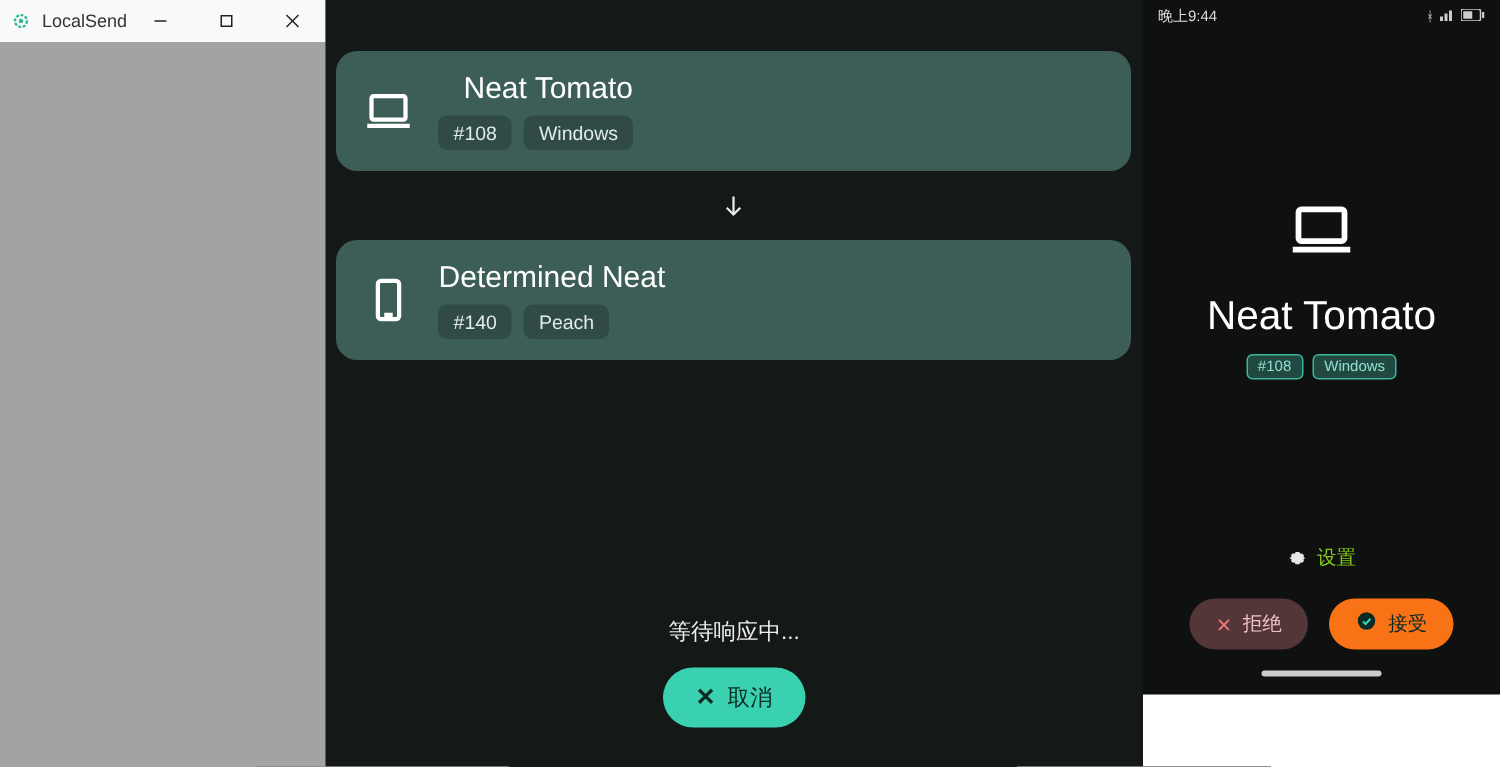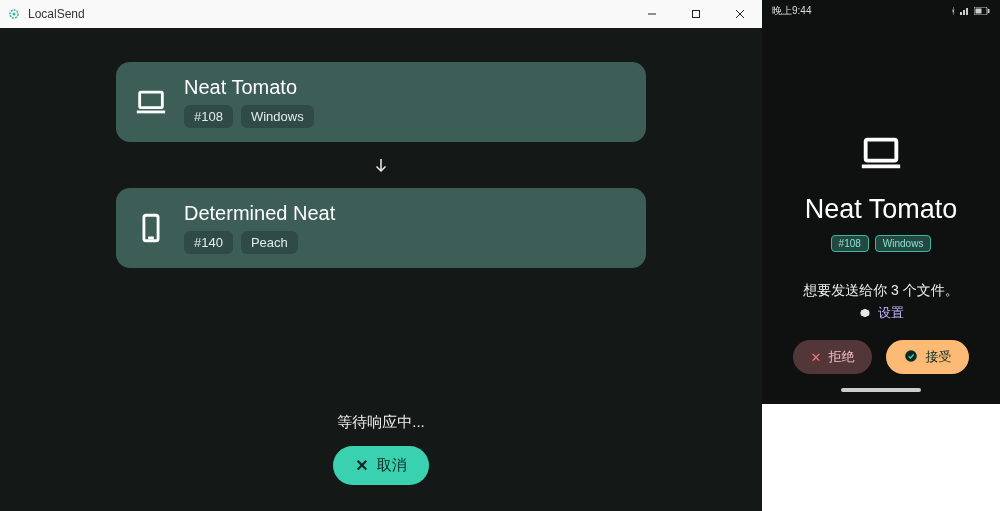--- a/index.html
+++ b/index.html
@@ -7,22 +7,23 @@
     width: 1000px; height: 511px;
     display: flex;
     font-family: -apple-system, "Segoe UI", sans-serif;
     background: #fff;
     overflow: hidden;
   }
 
   
   .desktop {
     width: 762px; height: 511px;
-    display: flex; flex-direction: column;
+    display: flex; flex-direction: row;
     background: #a3a3a3;
+    text-align: right;
   }
   .titlebar {
     height: 28px;
     display: flex; align-items: center;
     padding-left: 6px;
     background: #f9f9f9;
     color: #333;
     font-size: 12px;
   }
   .titlebar .app-icon {
@@ -86,21 +87,21 @@
     border-radius: 24px;
     padding: 10px 22px;
     display:flex; align-items:center; gap:8px;
     font-size: 15px;
     margin-bottom: 26px;
   }
   .cancel-btn .x { font-weight:700; font-size:16px; }
 
   
   .phone {
-    width: 238px; height: 404px;
+    width: 238px; height: 463px;
     background: #0e110f;
     display:flex; flex-direction:column;
     color:#fff;
     position:relative;
   }
   .statusbar {
     height: 22px;
     display:flex; align-items:center;
     padding: 0 10px;
     font-size: 10px;
@@ -134,34 +135,34 @@
     font-size: 14px;
     color:#f0f0f0;
   }
 
   .phone-bottom {
     display:flex; flex-direction:column; align-items:center;
     padding-bottom: 12px;
   }
   .settings-link {
     display:flex; align-items:center; gap:6px;
-    color:#c4b5fd; font-size:13px;
+    color:#84cc16; font-size:13px;
     margin-bottom: 18px;
   }
   .settings-link svg { width:14px; height:14px; fill:#e6e6e6; }
   .phone-actions { display:flex; gap:14px; margin-bottom: 14px;}
   .pill {
     border-radius:22px;
     padding: 8px 18px;
     display:flex; align-items:center; gap:7px;
     font-size:13px;
   }
   .pill.reject { background:#533638; color:#f0c2c5; }
   .pill.reject .ico { color:#e77; }
-  .pill.accept { background:#fdba74; color:#0b2a24; }
+  .pill.accept { background:#f97316; color:#0b2a24;font-family:Liberation Serif, serif; }
   .pill.accept .ico svg { width:14px; height:14px; }
   .home-indicator {
     width:80px; height:4px; border-radius:2px;
     background:#ccc;
   }
 </style>
 </head>
 <body>
 
 <div class="desktop">
@@ -271,21 +272,20 @@
       <svg viewBox="0 0 24 24">
           <rect x="4" y="5" width="16" height="11" rx="1"></rect>
           <line x1="2" y1="19" x2="22" y2="19"></line>
         </svg>
     </span>
     <div class="phone-dev-name">Neat Tomato</div>
     <div class="phone-tags">
       <span class="phone-tag">#108</span>
       <span class="phone-tag">Windows</span>
     </div>
-    <div class="phone-msg">想要发送给你 3 个文件。</div>
   </div>
 
   <div class="phone-bottom">
     <div class="settings-link">
       <svg viewBox="0 0 24 24">
           <path d="M12 8a4 4 0 100 8 4 4 0 000-8zm9 4l-2-1 .3-2.2-1.9-1.9L15.2 7l-1-2h-4.4l-1 2-2.2-.3L4.7 8.6 5 10.8l-2 1v.4l2 1-.3 2.2 1.9 1.9 2.2-.3 1 2h4.4l1-2 2.2.3 1.9-1.9-.3-2.2 2-1z"></path>
         </svg>
       <span>设置</span>
     </div>
     <div class="phone-actions">

